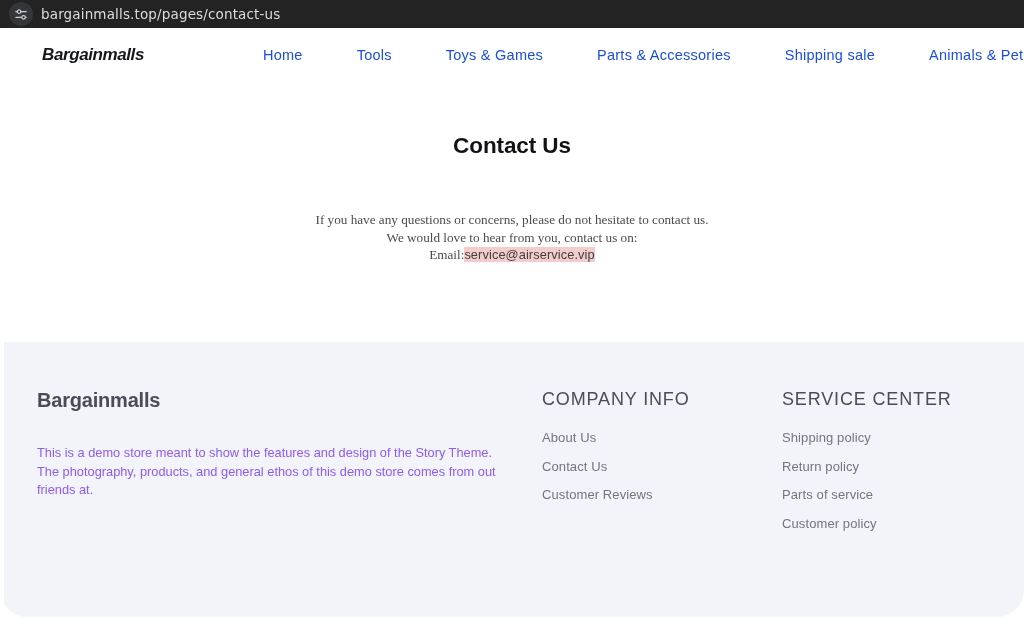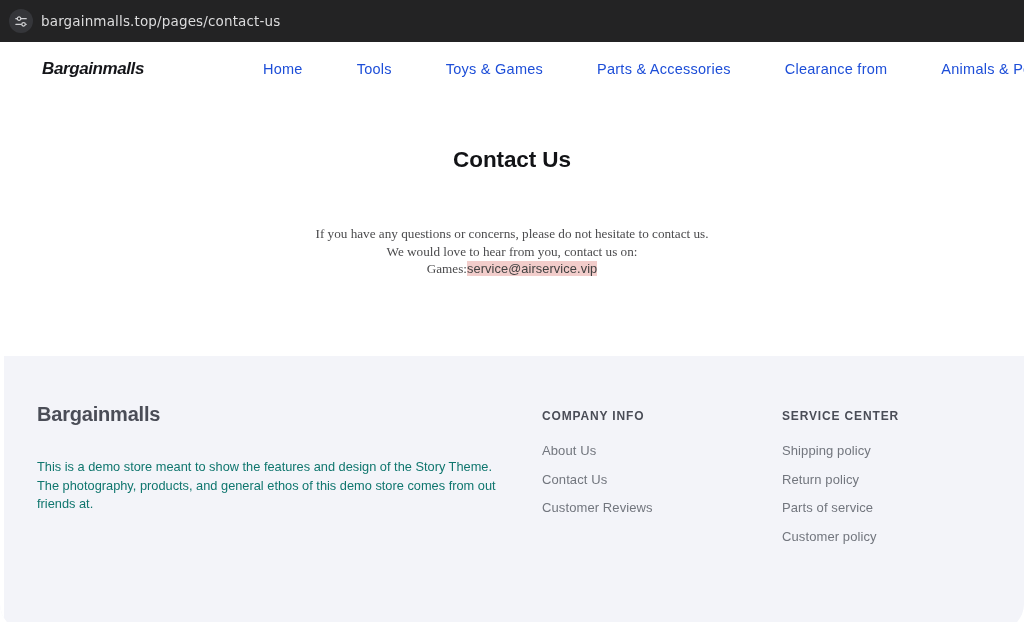--- a/index.html
+++ b/index.html
@@ -7,21 +7,21 @@
   html, body {
     width: 1024px;
     height: 622px;
     overflow: hidden;
     background: #ffffff;
     font-family: "Liberation Sans", sans-serif;
   }
 
   
   .browser-bar {
-    height: 42px;
+    height: 28px;
     width: 1024px;
     background: #232324;
     display: flex;
     align-items: center;
     padding-left: 9px;
     position: relative;
   }
   .site-settings-btn {
     width: 24px;
     height: 24px;
@@ -137,33 +137,32 @@
   .footer-about { width: 505px; flex: 0 0 auto; }
   .footer-brand {
     font-weight: bold;
     font-size: 20px;
     color: #4a4d57;
     letter-spacing: -0.2px;
   }
   .footer-desc {
     margin-top: 32px;
     font-size: 12.8px;
-    color: #0f766e;
+    color: #8b5cf6;
     line-height: 18.6px;
     max-width: 465px;
   }
   .footer-col { flex: 0 0 auto; }
   .footer-col.company { width: 240px; }
   .footer-heading {
-    font-weight: bold;
-    font-size: 12px;
+    font-weight: normal;
+    font-size: 18px;
     color: #4a4d57;
     letter-spacing: 0.85px;
     text-transform: uppercase;
-    margin-top: 6px;
   }
   .footer-links { list-style: none; margin-top: 18px; }
   .footer-links li { margin-bottom: 10.5px; }
   .footer-links a {
     font-size: 13px;
     color: #72767e;
     text-decoration: none;
     cursor: pointer;
     letter-spacing: 0.1px;
     margin-top: 16px;
@@ -186,31 +185,31 @@
 
 <div class="page">
 
   <header class="site-header">
     <div class="brand-logo">Bargainmalls</div>
     <nav class="main-nav">
       <a class="nav-link">Home</a>
       <a class="nav-link">Tools</a>
       <a class="nav-link">Toys &amp; Games</a>
       <a class="nav-link">Parts &amp; Accessories</a>
-      <a class="nav-link">Clearance from</a>
+      <a class="nav-link">Shipping sale</a>
       <a class="nav-link">Animals &amp; Pet Supplies</a>
     </nav>
   </header>
 
   <main class="main-content">
     <h1 class="page-title">Contact Us</h1>
     <div class="contact-body">
       <span class="line">If you have any questions or concerns, please do not hesitate to contact us.</span>
       <span class="line">We would love to hear from you, contact us on:</span>
-      <span class="line"><span class="email-label">Games:</span><span class="email-value">service@airservice.vip</span></span>
+      <span class="line"><span class="email-label">Email:</span><span class="email-value">service@airservice.vip</span></span>
     </div>
   </main>
 
   <footer class="site-footer">
     <div class="footer-inner">
 
       <div class="footer-about">
         <div class="footer-brand">Bargainmalls</div>
         <p class="footer-desc">This is a demo store meant to show the features and design of the Story Theme. The photography, products, and general ethos of this demo store comes from out friends at.</p>
       </div>

